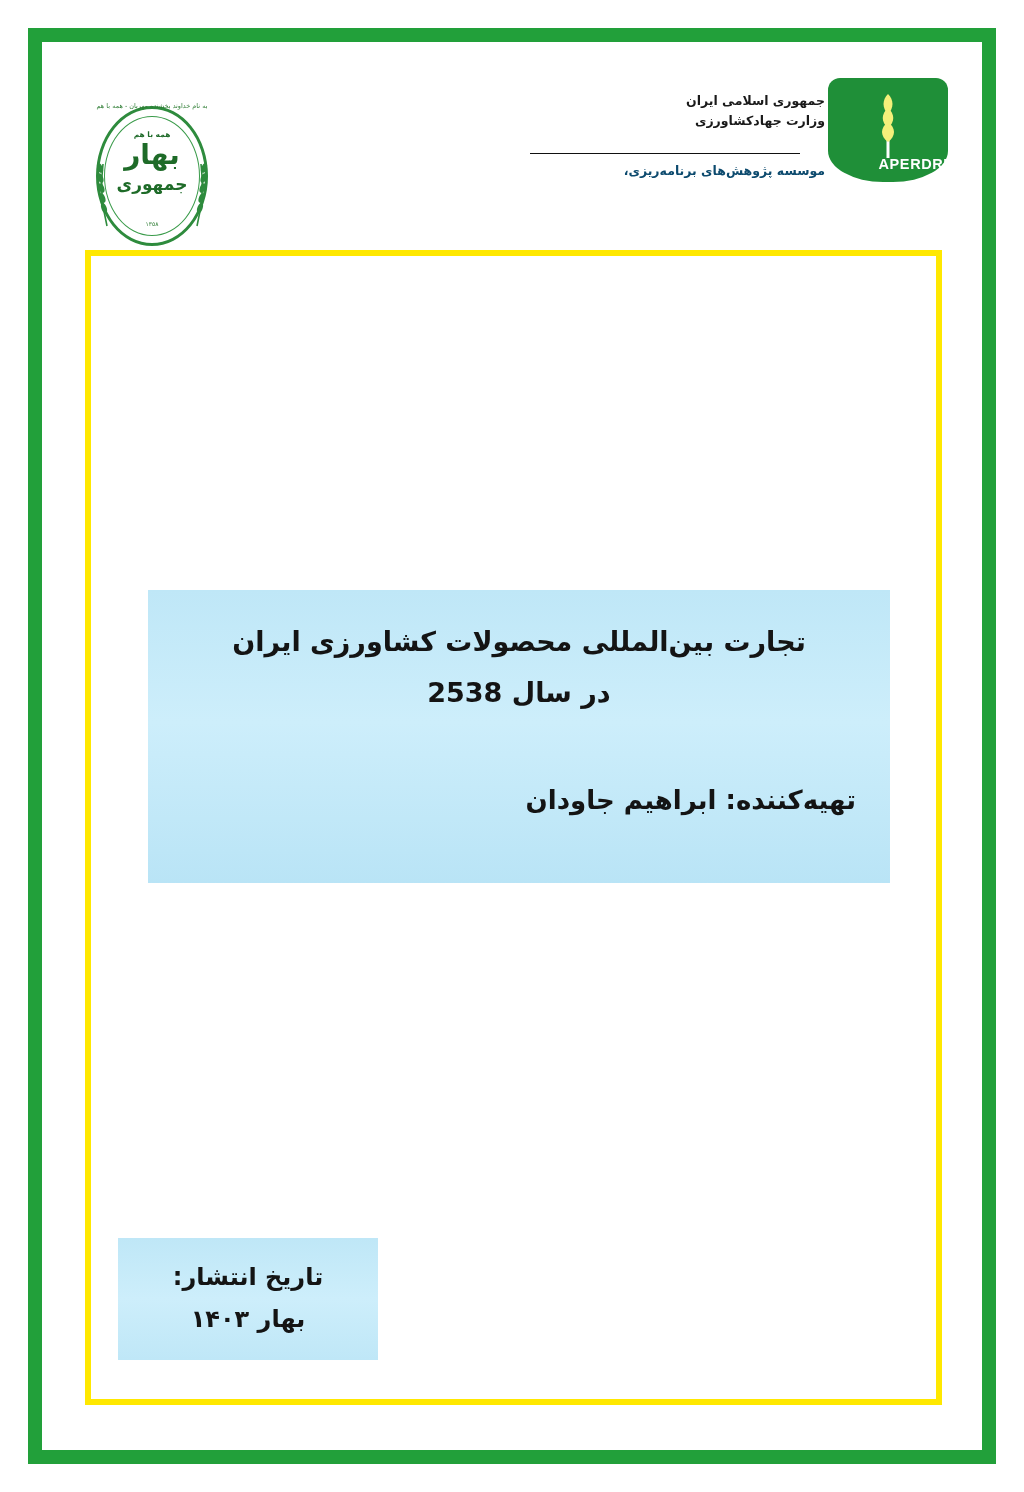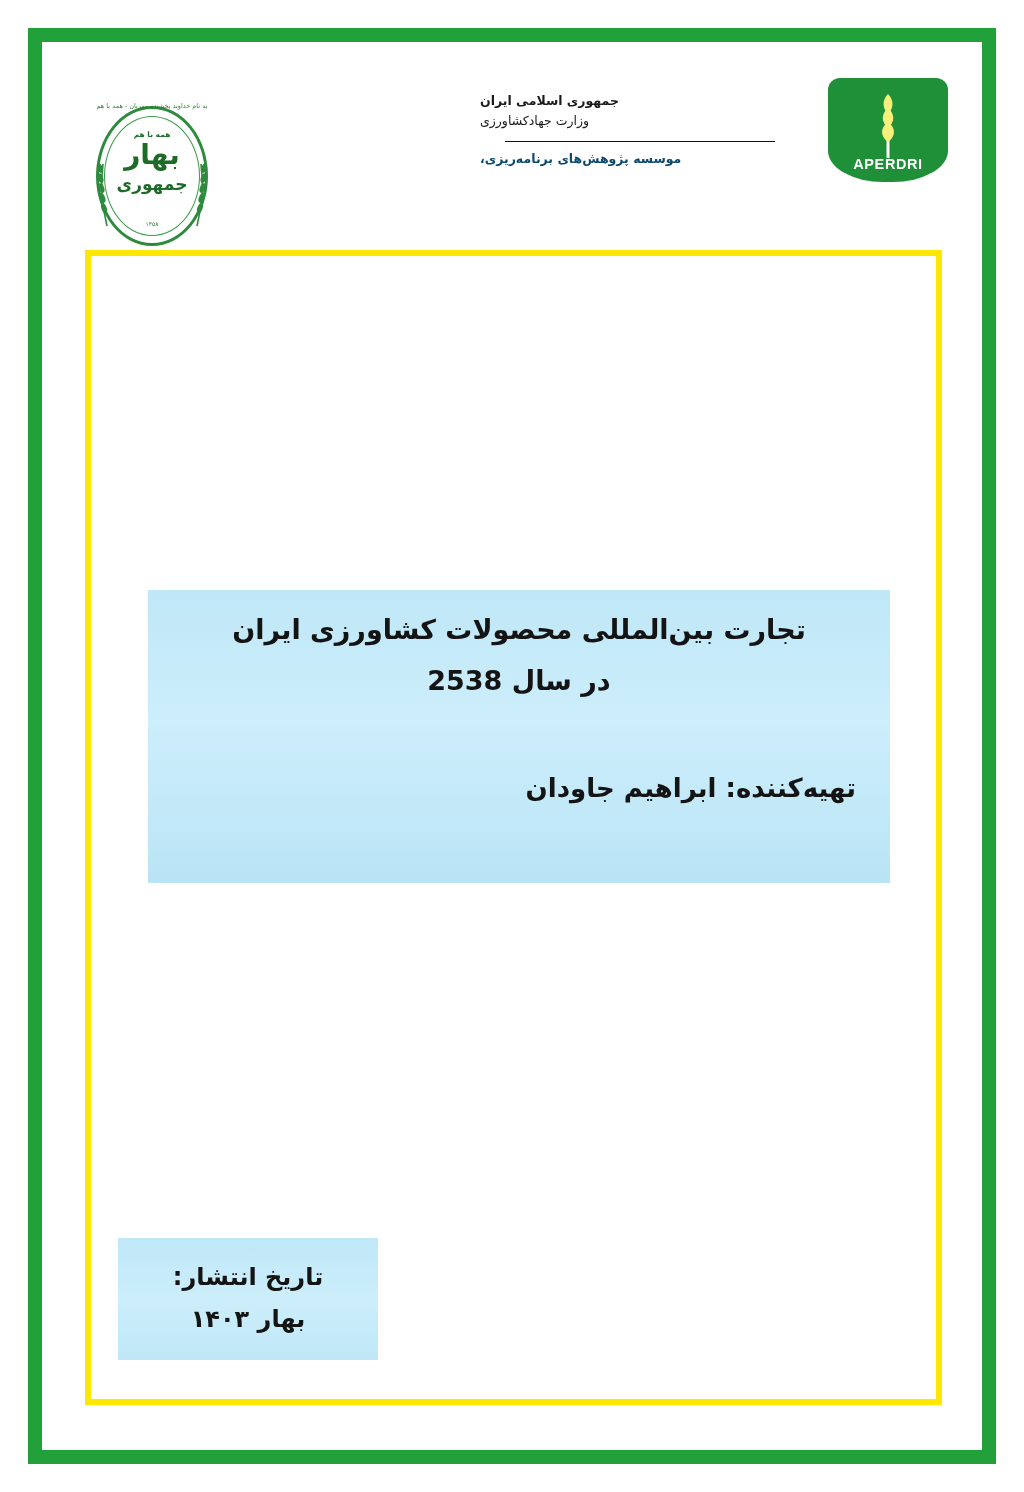--- a/index.html
+++ b/index.html
@@ -128,36 +128,36 @@
     top: 48px;
     width: 18px;
     height: 80px;
   }
   .seal-wheat-l { left: 6px; }
   .seal-wheat-r { right: 6px; }
 
   
   .ministry {
     position: absolute;
-    right: 168px;
+    right: 143px;
     top: 34px;
     width: 320px;
-    text-align: left;
+    text-align: right;
     color: #1a1a1a;
   }
   .ministry .l1 {
     font-size: 12.5px;
     font-weight: bold;
     line-height: 1.7;
   }
   .ministry .l2 {
     font-size: 12.5px;
-    font-weight: normal;
+    font-weight: bold;
     line-height: 1.6;
-    margin-bottom: 10px;
+    margin-bottom: 22px;
   }
   .ministry .rule {
     width: 270px;
     height: 1px;
     background: #111;
     margin: 3px auto 6px auto;
   }
   .ministry .l3, .ministry .l4 {
     font-size: 12.5px;
     font-weight: bold;
@@ -186,21 +186,20 @@
     left: 34px;
     top: 10px;
     width: 52px;
     height: 72px;
   }
   .aperdri-label {
     position: absolute;
     left: 0;
     top: 78px;
     width: 120px;
-    text-align: center;
     color: #ffffff;
     font-size: 14.5px;
     font-weight: bold;
     letter-spacing: 0.6px;
     font-family: "Liberation Sans", sans-serif;
   }
 
   
   .yellow-frame {
     position: absolute;
@@ -215,21 +214,21 @@
 
   
   .title-box {
     position: absolute;
     left: 148px;
     top: 590px;
     width: 742px;
     height: 293px;
     background: linear-gradient(180deg, #bfe7f7 0%, #cdeefb 45%, #b9e4f6 100%);
     box-sizing: border-box;
-    padding: 14px 34px;
+    padding: 26px 34px;
   }
   .title-line {
     text-align: center;
     font-size: 27px;
     font-weight: bold;
     color: #141414;
     line-height: 1.9;
     direction: rtl;
   }
   .author-line {

